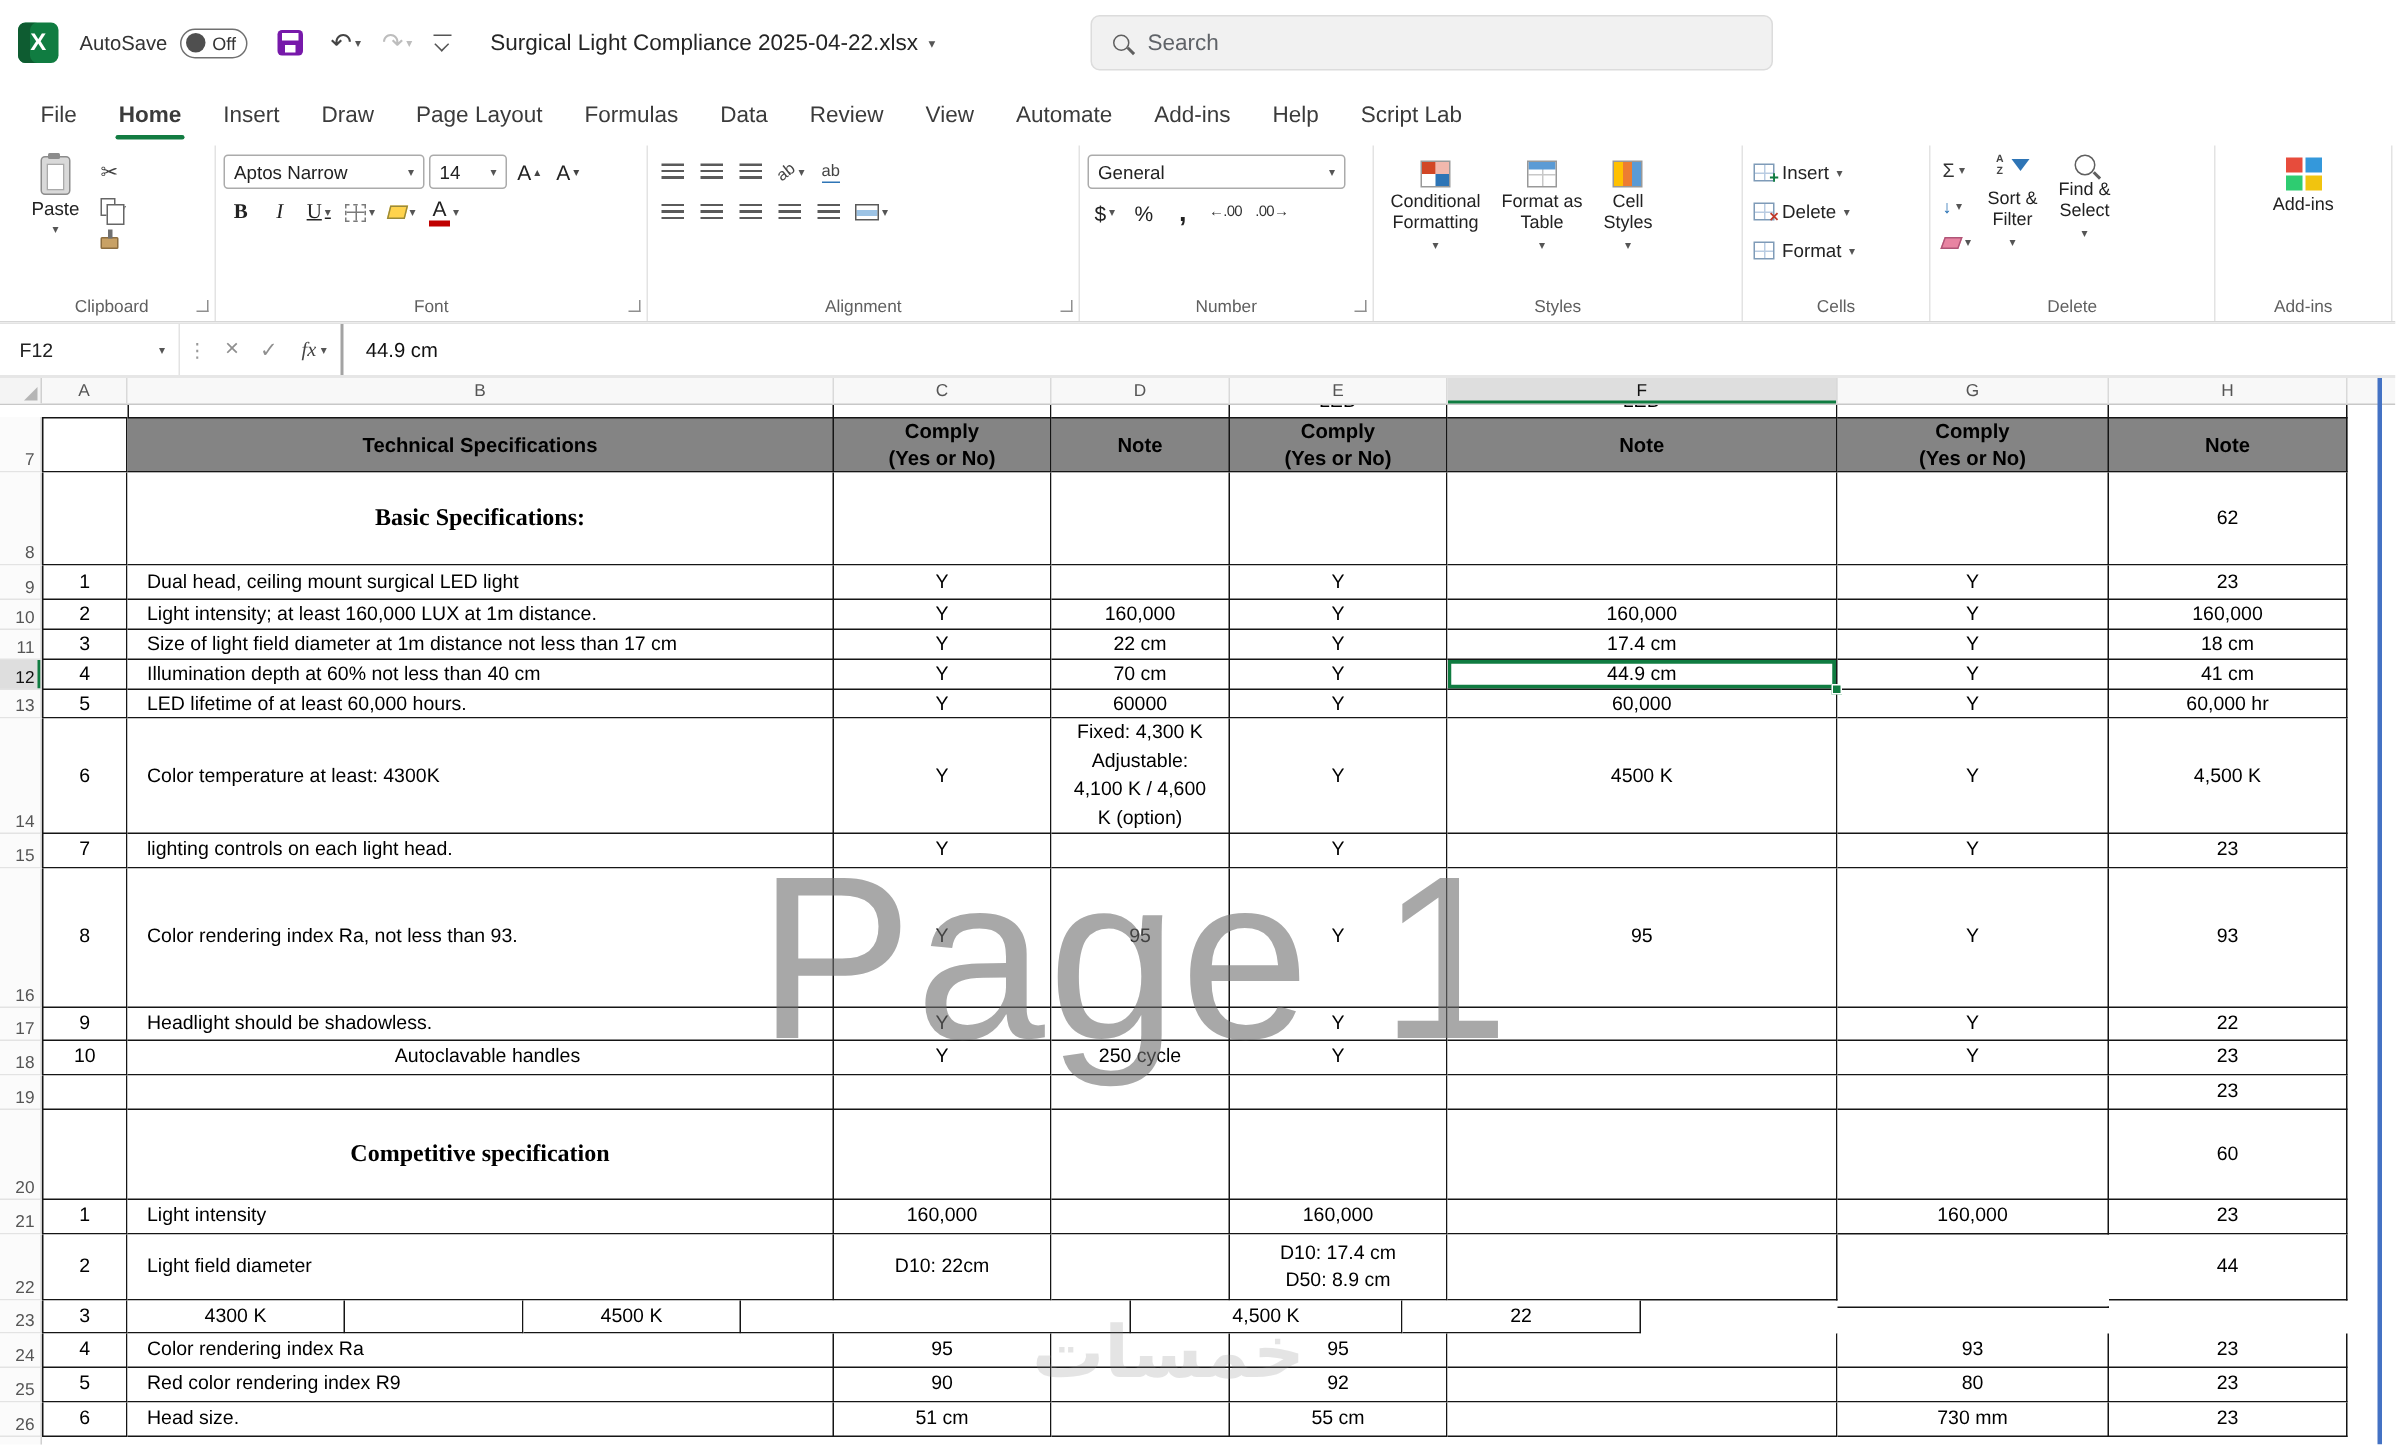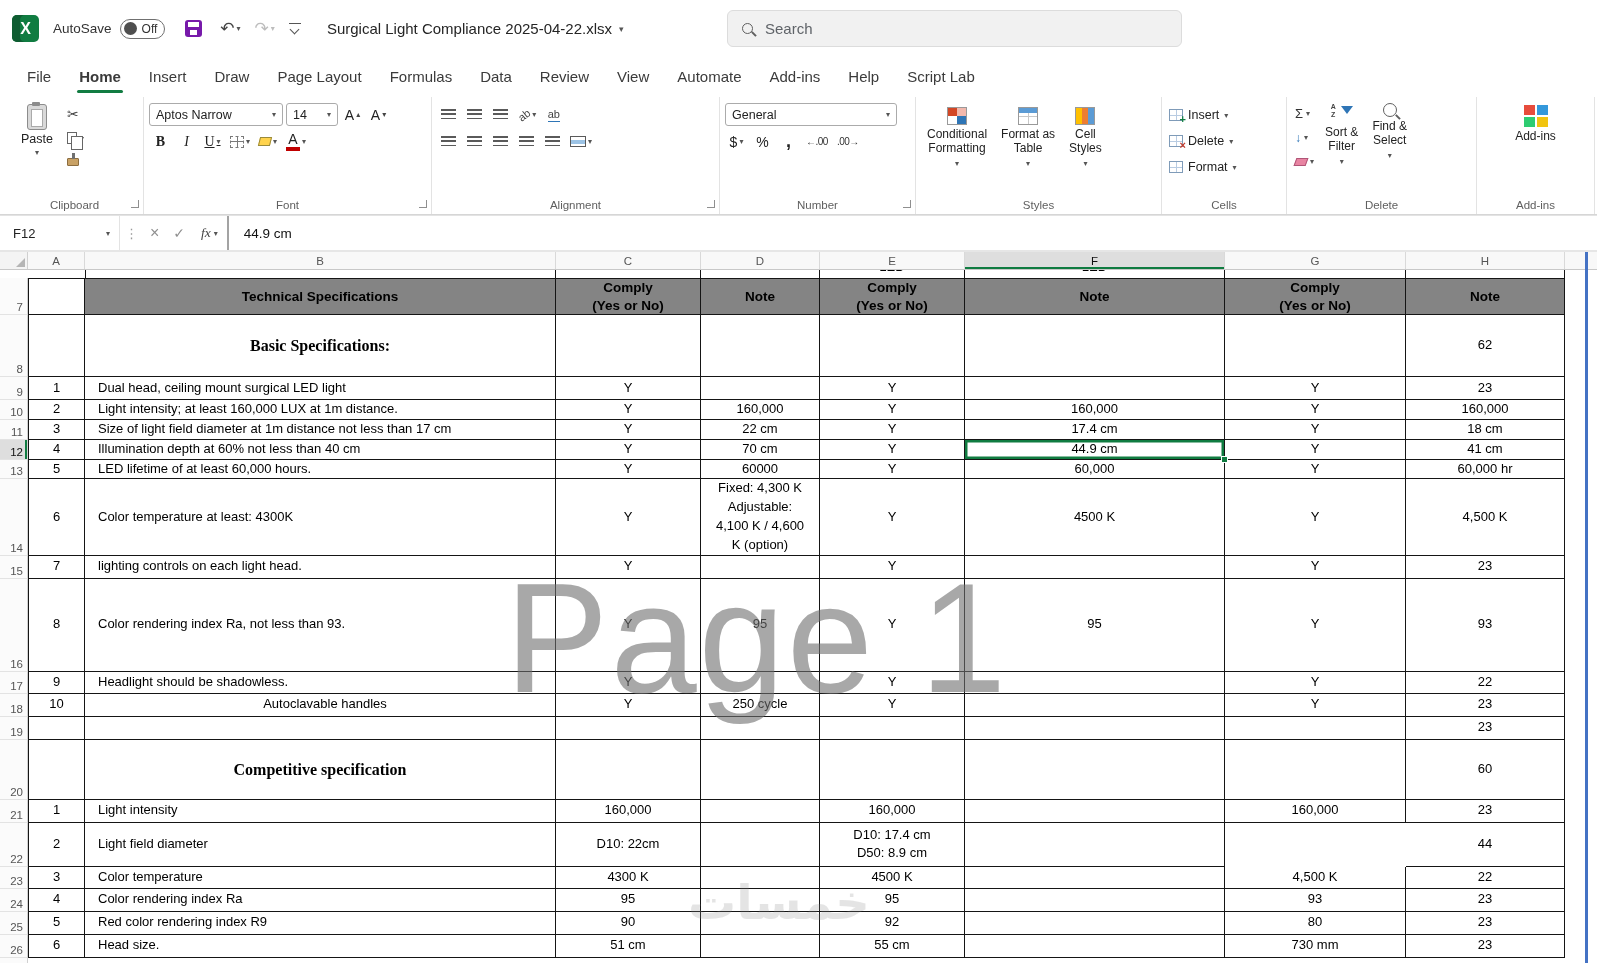--- a/index.html
+++ b/index.html
@@ -672,21 +672,20 @@
           <div class="cell" style="width: 145px;"><span>D10: 17.4 cm
 D50: 8.9 cm</span></div>
           <div class="cell" style="width: 260px;"></div>
           <div class="cell" style="width: 181px; margin-top: 48px;"><span>(D10): 18 cm
 (D15): 11 cm</span></div>
           <div class="cell" style="width: 159px;"><span>44</span></div>
         </div>
         <div class="grow" style="height: 22px;">
           <div class="rowhdr">23</div>
           <div class="cell cola" style="width: 57px;"><span>3</span></div>
-          <div class="cell left" style="width: 471px;"><span>Color temperature</span></div>
           <div class="cell" style="width: 145px;"><span>4300 K</span></div>
           <div class="cell" style="width: 119px;"></div>
           <div class="cell" style="width: 145px;"><span>4500 K</span></div>
           <div class="cell" style="width: 260px;"></div>
           <div class="cell" style="width: 181px;"><span>4,500 K</span></div>
           <div class="cell" style="width: 159px;"><span>22</span></div>
         </div>
         <div class="grow" style="height: 23px;">
           <div class="rowhdr">24</div>
           <div class="cell cola" style="width: 57px;"><span>4</span></div>

